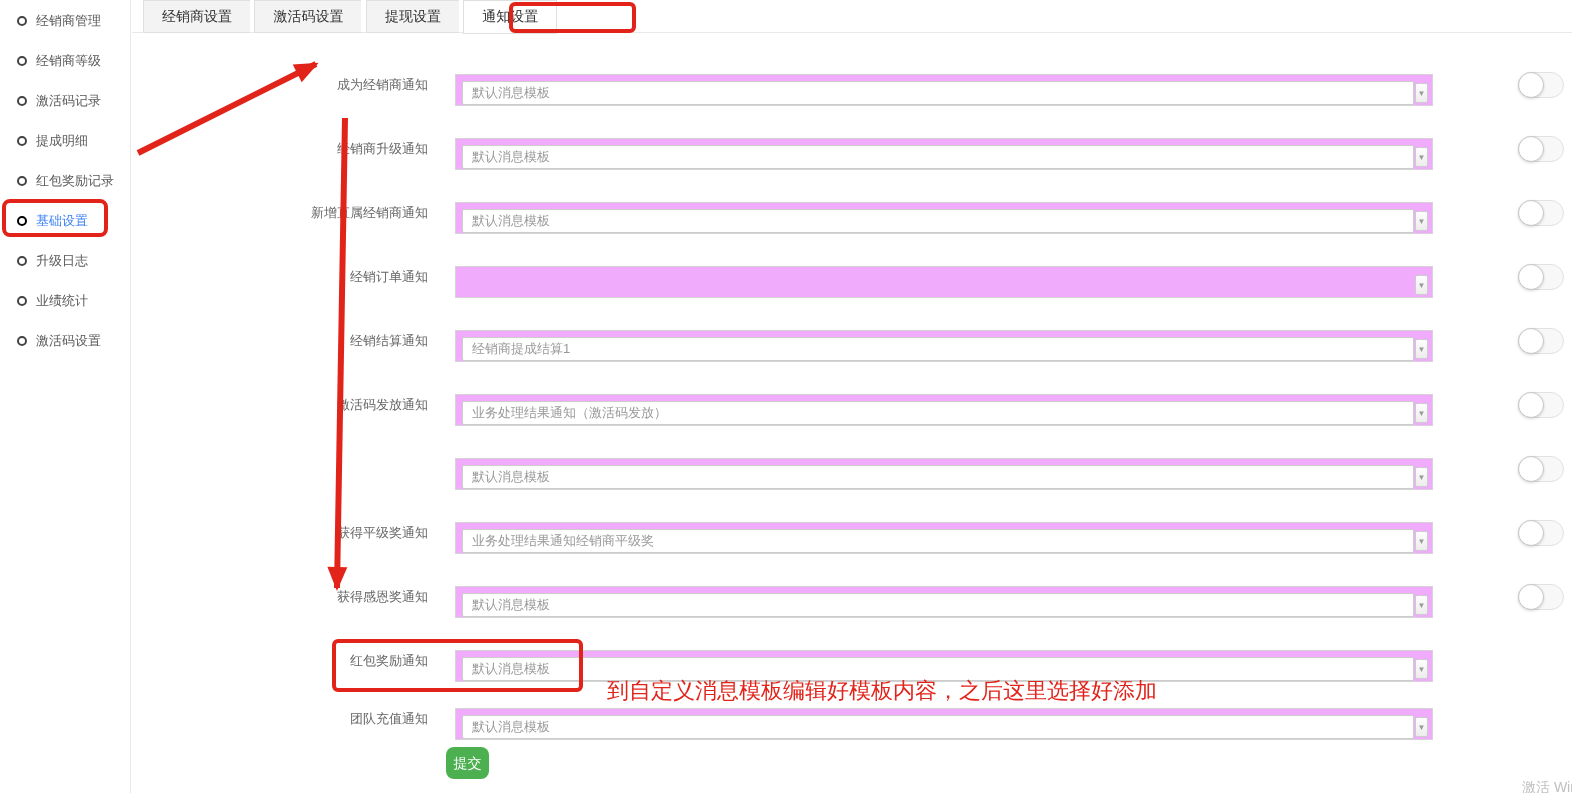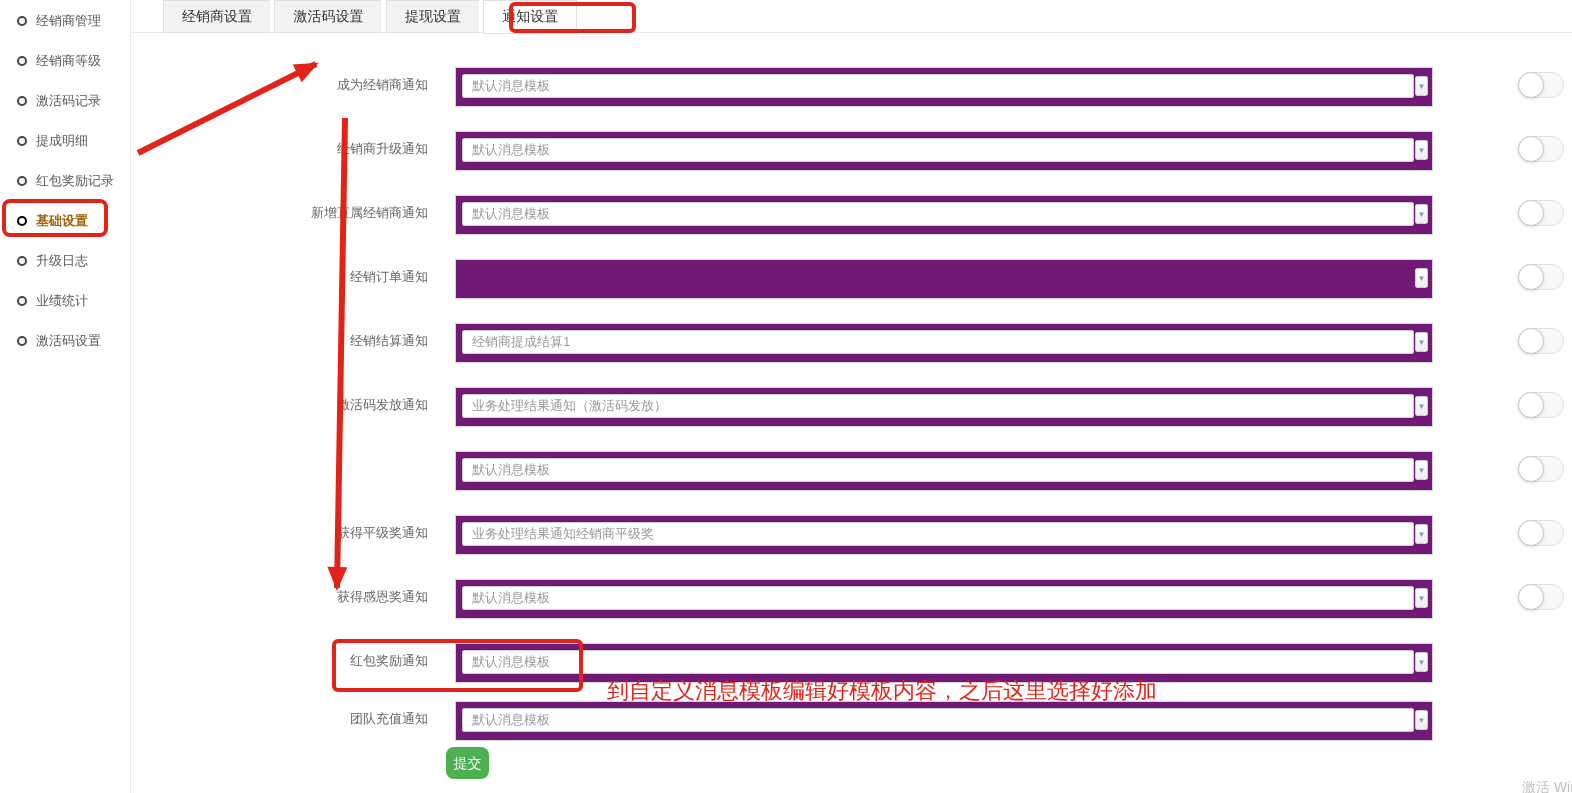--- a/index.html
+++ b/index.html
@@ -7,40 +7,40 @@
   body { font-family:"Liberation Sans", sans-serif; }
   .page { position:relative; width:1572px; height:793px; background:#fff; overflow:hidden; }
 
   
   .sidebar { position:absolute; left:0; top:0; width:131px; height:793px;
              border-right:1px solid #e8e8e8; background:#fff; padding-top:1px; }
   .side-item { display:flex; align-items:center; height:40px; padding-left:17px; cursor:pointer; }
   .side-dot { width:10px; height:10px; border:2px solid #444; border-radius:50%;
               margin-right:9px; flex-shrink:0; background:#fff; }
   .side-label { font-size:13px; color:#595959; white-space:nowrap; }
-  .side-item.active .side-label { color:#a16207; font-weight:bold; }
+  .side-item.active .side-label { color:#3b82f6; font-weight:normal; }
   .side-item.active .side-dot { border-color:#000; }
 
   
   .main { position:absolute; left:132px; top:0; right:0; bottom:0; background:#fff; }
 
   .tabbar { position:absolute; left:0; top:0; right:0; height:33px;
-            border-bottom:1px solid #e9e9e9; padding-left:31px; background:#fff; }
+            border-bottom:1px solid #e9e9e9; padding-left:11px; background:#fff; }
   .tab { display:inline-block; height:33px; line-height:31px; padding:0 18px;
          font-size:14px; color:#333; background:#f3f3f3; border:1px solid #e0e0e0;
          border-right:none; vertical-align:top; cursor:pointer; }
   .tab:last-child { border-right:1px solid #e0e0e0; }
   .tab.active { background:#fff; height:34px; position:relative; z-index:2; }
 
   
   .row { position:absolute; left:0; right:0; height:36px; }
   .row-label { position:absolute; left:0; top:0; width:296px; height:36px; line-height:36px;
                text-align:right; font-size:13px; color:#666; white-space:nowrap; }
-  .select { position:absolute; left:323px; top:0; width:978px; height:40px;
-            border:1px solid #d4d4d4; background:#701a75; cursor:pointer; }
+  .select { position:absolute; left:323px; top:7px; width:978px; height:32px;
+            border:1px solid #d4d4d4; background:#f0abfc; cursor:pointer; }
   .select-value { position:absolute; left:6px; top:6px; width:952px; height:24px; line-height:22px;
                   border:1px solid #ccc; border-radius:2px; padding-left:9px;
                   font-size:13px; color:#999; background:#fff; overflow:hidden; white-space:nowrap; }
   .select-arrow { position:absolute; right:4px; top:8px; width:13px; height:20px;
                   border:1px solid #ccc; border-radius:2px; text-align:center; line-height:19px;
                   font-size:8px; color:#999; background:linear-gradient(#fefefe,#ececec); cursor:pointer; }
   .toggle { position:absolute; left:1386px; top:5px; width:46px; height:26px;
             border:1px solid #e2e2e2; border-radius:13px; background:#f8f8f8; cursor:pointer; }
   .knob { position:absolute; left:-1px; top:-1px; width:26px; height:26px; border-radius:50%;
           background:#fff; border:1px solid #c8c8c8; box-shadow:0 1px 3px rgba(0,0,0,.15); }

